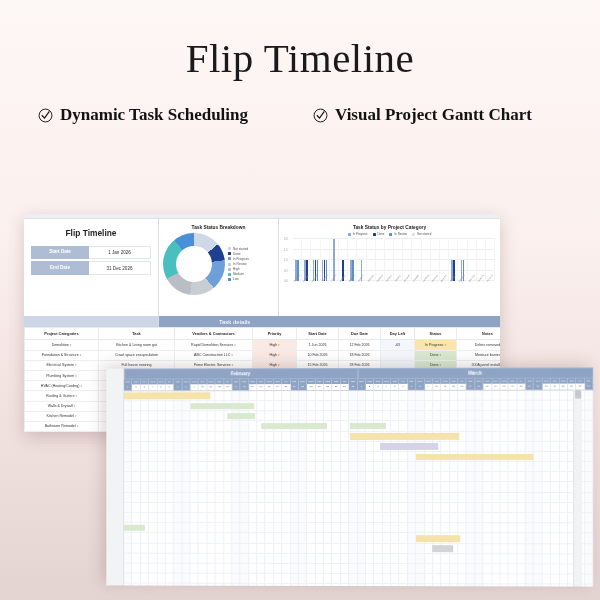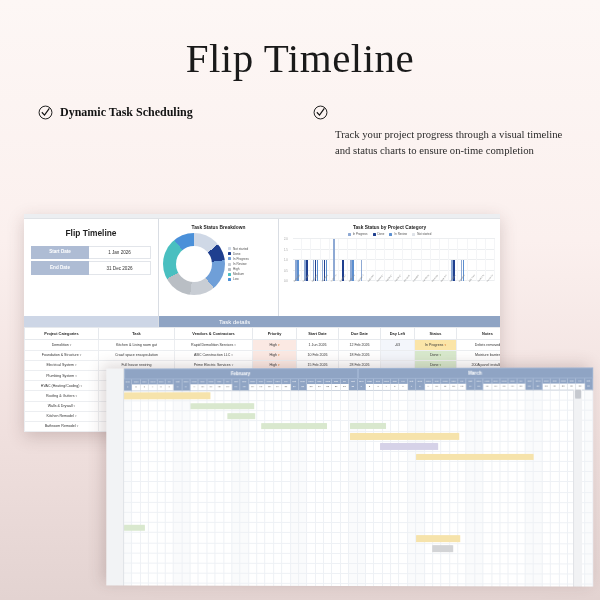--- a/index.html
+++ b/index.html
@@ -12,21 +12,21 @@
   
   .hero-title {
     text-align:center; font-family:"Liberation Serif", serif;
     font-size:41px; font-weight:400; color:#1a1a1a;
     letter-spacing:.5px; padding-top:38px; line-height:1;
   }
   .features { display:flex; padding:26px 34px 0 38px; gap:22px; }
   .feature { width:272px; }
   .feat-head { display:flex; align-items:center; gap:7px; }
   .check-icon { width:15px; height:15px; flex:0 0 15px; display:block; }
-  .feat-title { font-size:12px; font-weight:bold; color:#121212; font-family:"Liberation Serif", serif; }
+  .feat-title { font-size:17px; font-weight:bold; color:#121212; font-family:"Liberation Serif", serif; }
   .feat-desc { font-size:10.7px; line-height:1.52; color:#2b2b2b; margin-top:6px; padding-left:22px; }
 
   
   .sheet {
     position:absolute; left:24px; top:214px; width:476px; height:218px;
     background:#fff; box-shadow:0 5px 16px rgba(80,50,50,.22);
     overflow:hidden; font-family:"Liberation Sans", sans-serif;
   }
   .sheet-topbar { height:5px; background:#eceef1; border-bottom:1px solid #dfe2e6; }
   .sheet-body { display:flex; height:97px; }
@@ -137,22 +137,22 @@
       </svg>
       <span class="feat-title">Dynamic Task Scheduling</span>
     </div>
   </div>
   <div class="feature">
     <div class="feat-head">
       <svg class="check-icon" viewBox="0 0 24 24">
         <circle cx="12" cy="12" r="10.3" fill="none" stroke="#121212" stroke-width="1.5"></circle>
         <path d="M6.8 12.3 L10.4 16.2 L17.6 6.2" fill="none" stroke="#121212" stroke-width="1.9" stroke-linecap="square"></path>
       </svg>
+      <span class="feat-title">Visual Project Gantt Chart</span>
     </div>
-    <div class="feat-desc">Track your project progress through a visual timeline and status charts to ensure on-time completion</div>
   </div>
 </div>
 
 <div class="sheet">
   <div class="sheet-topbar"></div>
 
   <div class="sheet-body">
 
     <div class="panel-left">
       <div class="panel-title">Flip Timeline</div>

